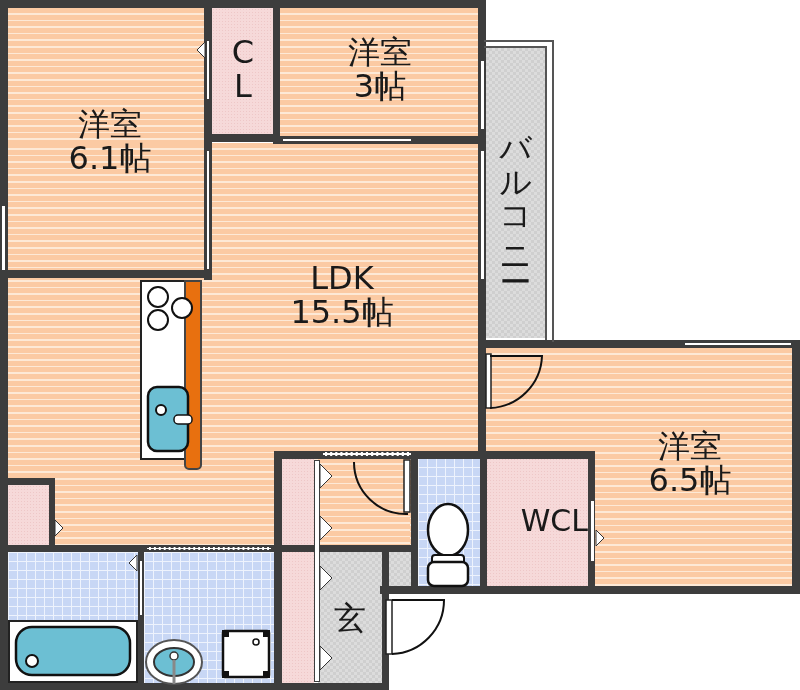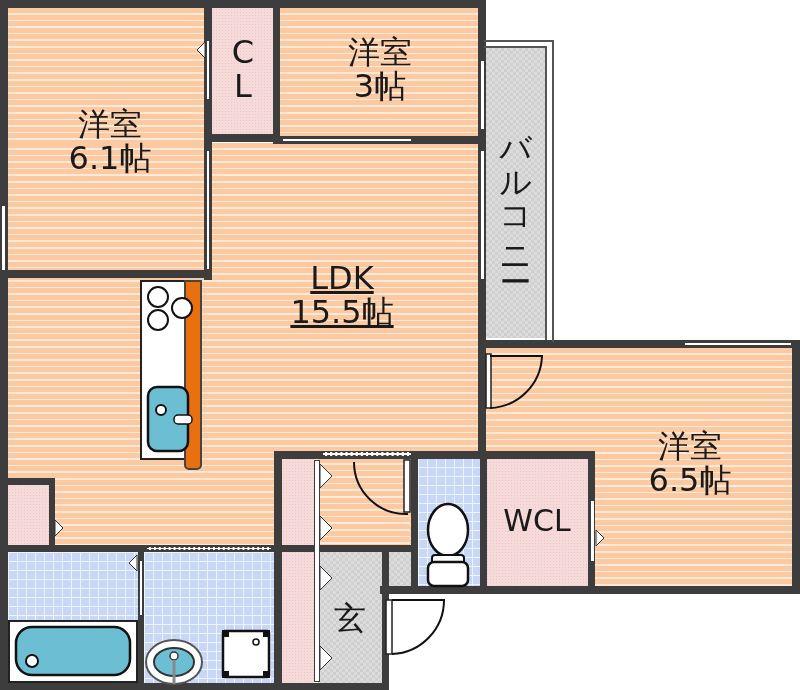--- a/index.html
+++ b/index.html
@@ -72,25 +72,25 @@
 <div class="abs win" style="left:322px;top:452px;width:90px;height:4px;border-style:dashed;"></div>
 <div class="abs win" style="left:146px;top:547px;width:126px;height:3px;border-style:dashed;"></div>
 
 <div class="label lbl-lg" style="left:30px;top:108px;width:160px;">洋室
 6.1帖</div>
 <div class="label lbl-lg" style="left:212px;top:36px;width:62px;">C
 L</div>
 <div class="label lbl-lg" style="left:300px;top:36px;width:160px;">洋室
 3帖</div>
 <div class="label lbl-lg" style="left:500px;top:112px;width:32px;writing-mode:vertical-rl;text-orientation:upright;letter-spacing:2px;">バルコニー</div>
-<div class="label lbl-lg" style="left:262px;top:262px;width:160px;text-decoration:underline;">LDK
+<div class="label lbl-lg" style="left:262px;top:262px;width:160px;">LDK
 15.5帖</div>
 <div class="label lbl-lg" style="left:610px;top:430px;width:160px;">洋室
 6.5帖</div>
-<div class="label lbl-lg" style="left:486px;top:505px;width:102px;font-size:30px;">WCL</div>
+<div class="label lbl-lg" style="left:486px;top:505px;width:102px;font-size:30px;text-align:right;">WCL</div>
 <div class="label lbl-lg" style="left:318px;top:602px;width:64px;">玄</div>
 
 <div class="abs" style="left:140px;top:280px;width:60px;height:180px;background:#fff;border:2px solid #222;"></div>
 <div class="abs" style="left:184px;top:280px;width:18px;height:190px;background:#e8700f;border:2px solid #444;border-radius:0 0 5px 5px;"></div>
 <svg style="left:142px;top:282px;" width="56" height="60">
   <circle cx="16" cy="15" r="10" fill="#fff" stroke="#111" stroke-width="2"></circle>
   <circle cx="40" cy="26" r="10" fill="#fff" stroke="#111" stroke-width="2"></circle>
   <circle cx="16" cy="38" r="10" fill="#fff" stroke="#111" stroke-width="2"></circle>
 </svg>
 <svg style="left:146px;top:385px;" width="46" height="70">

